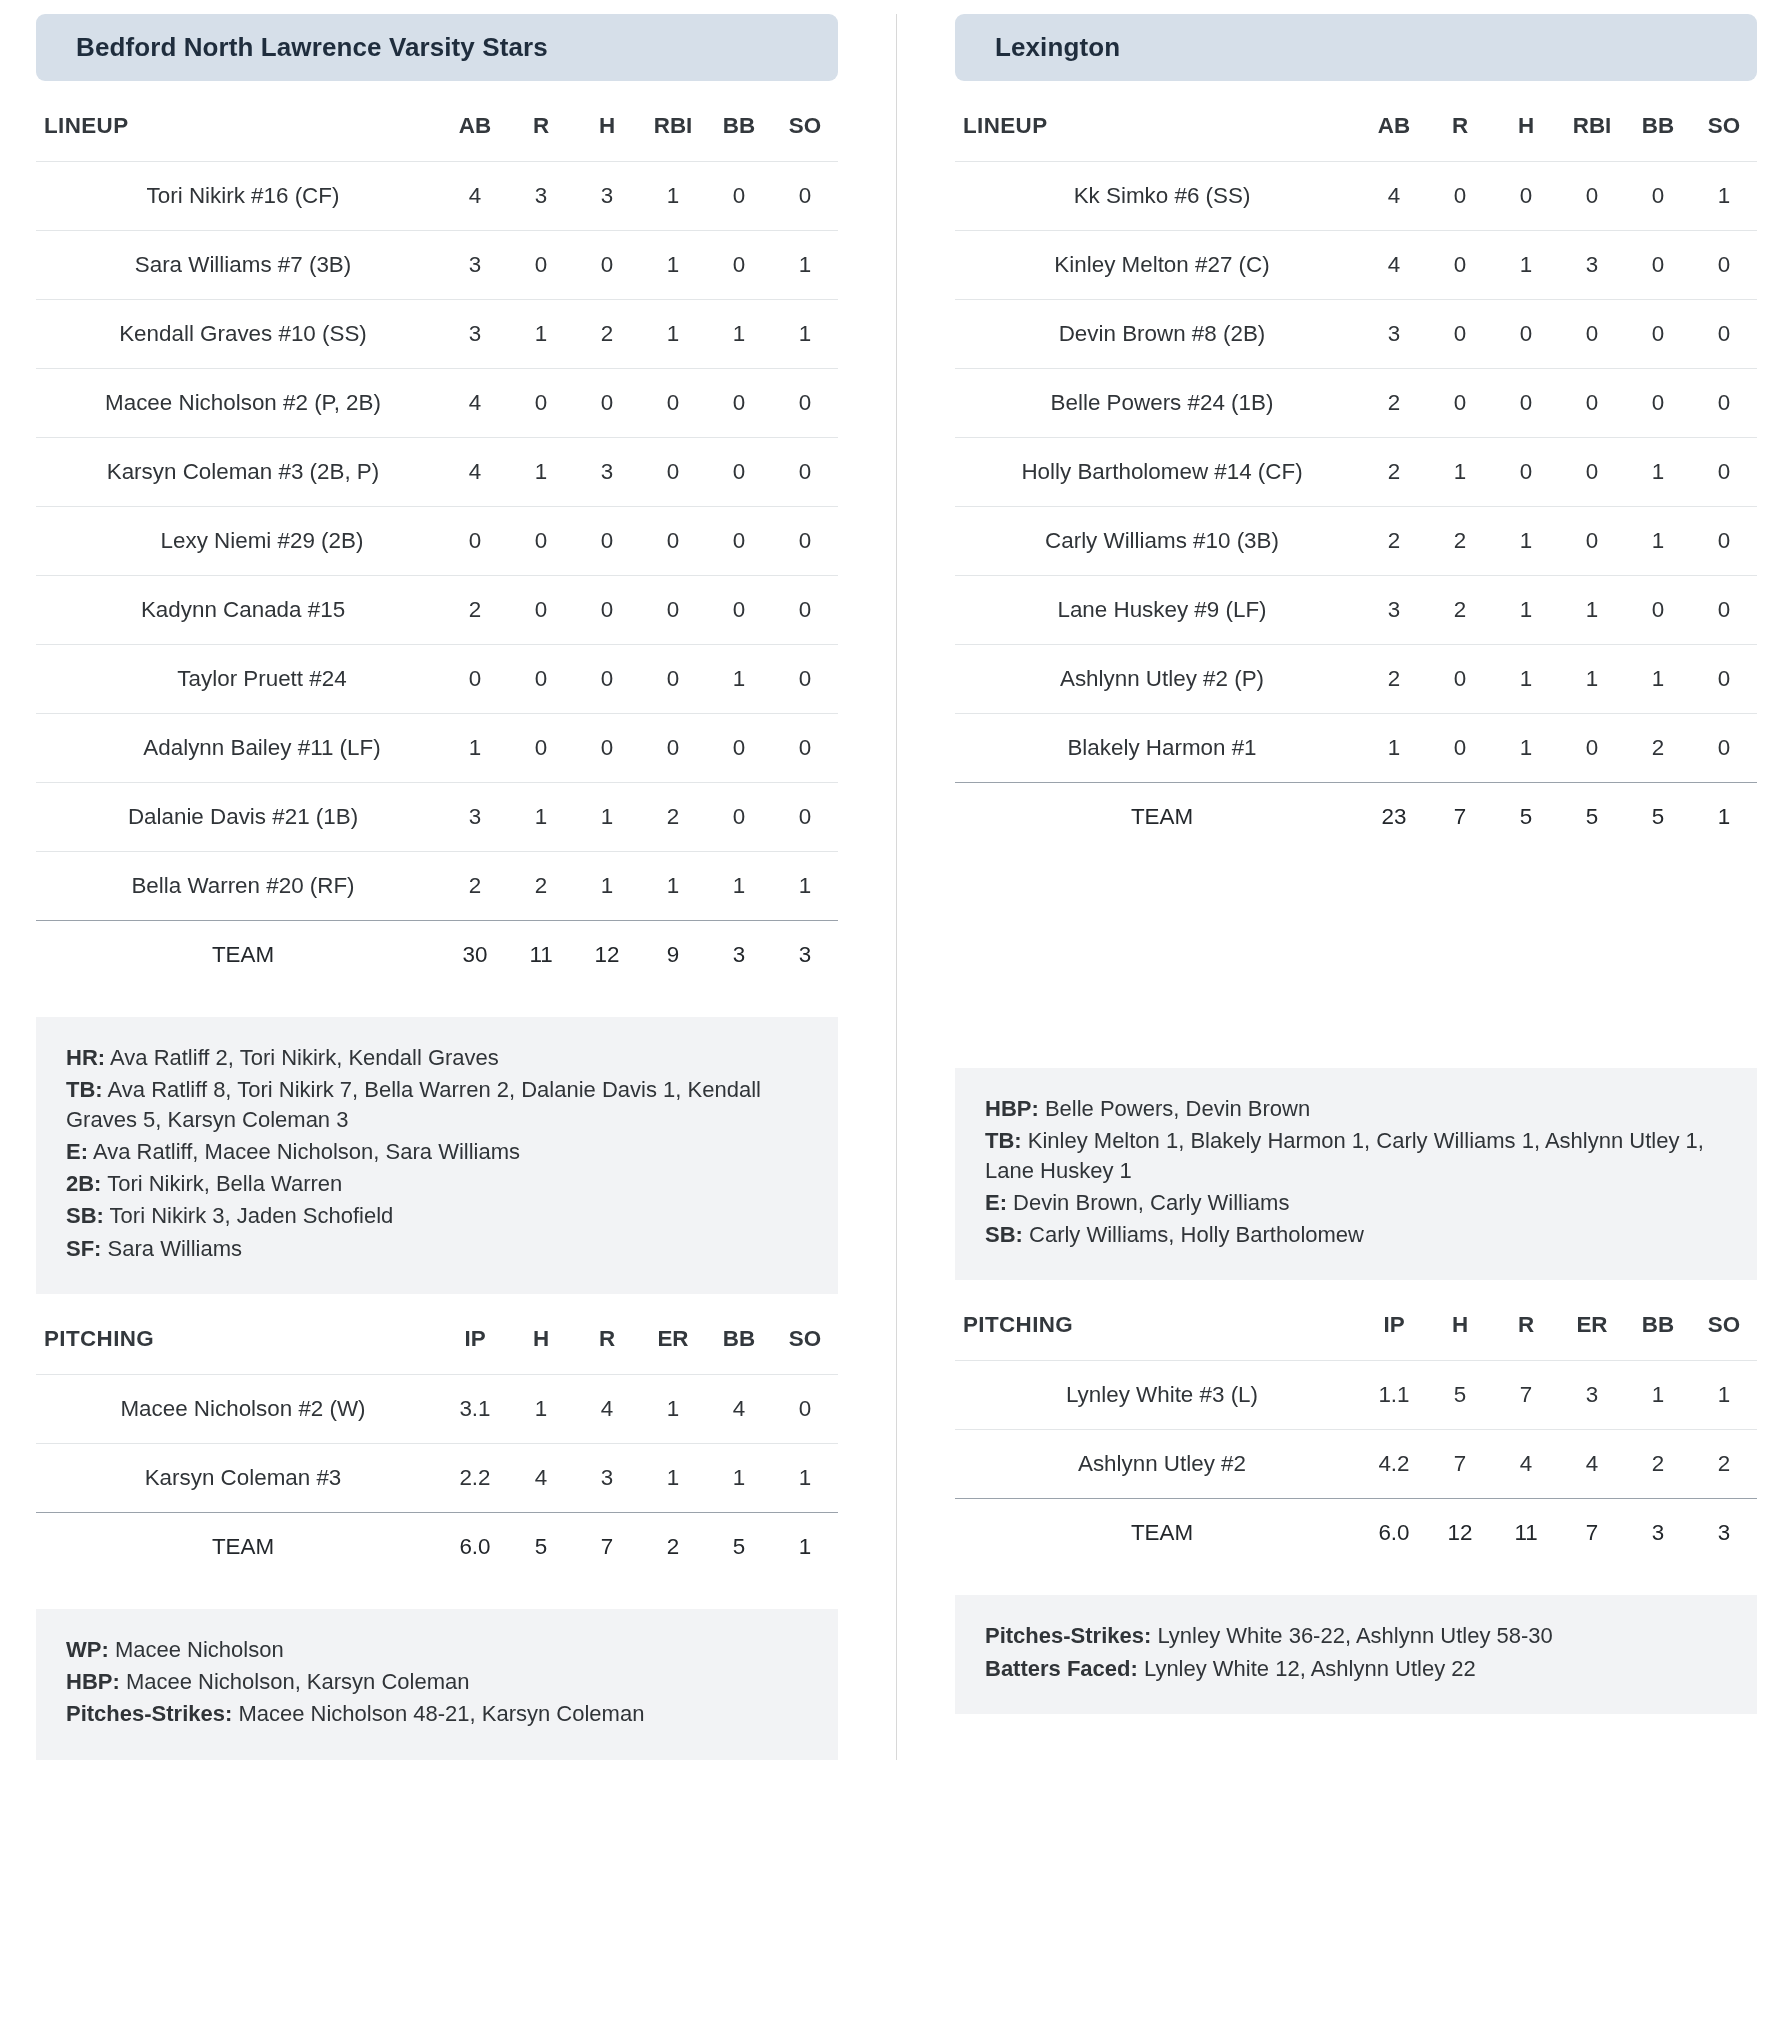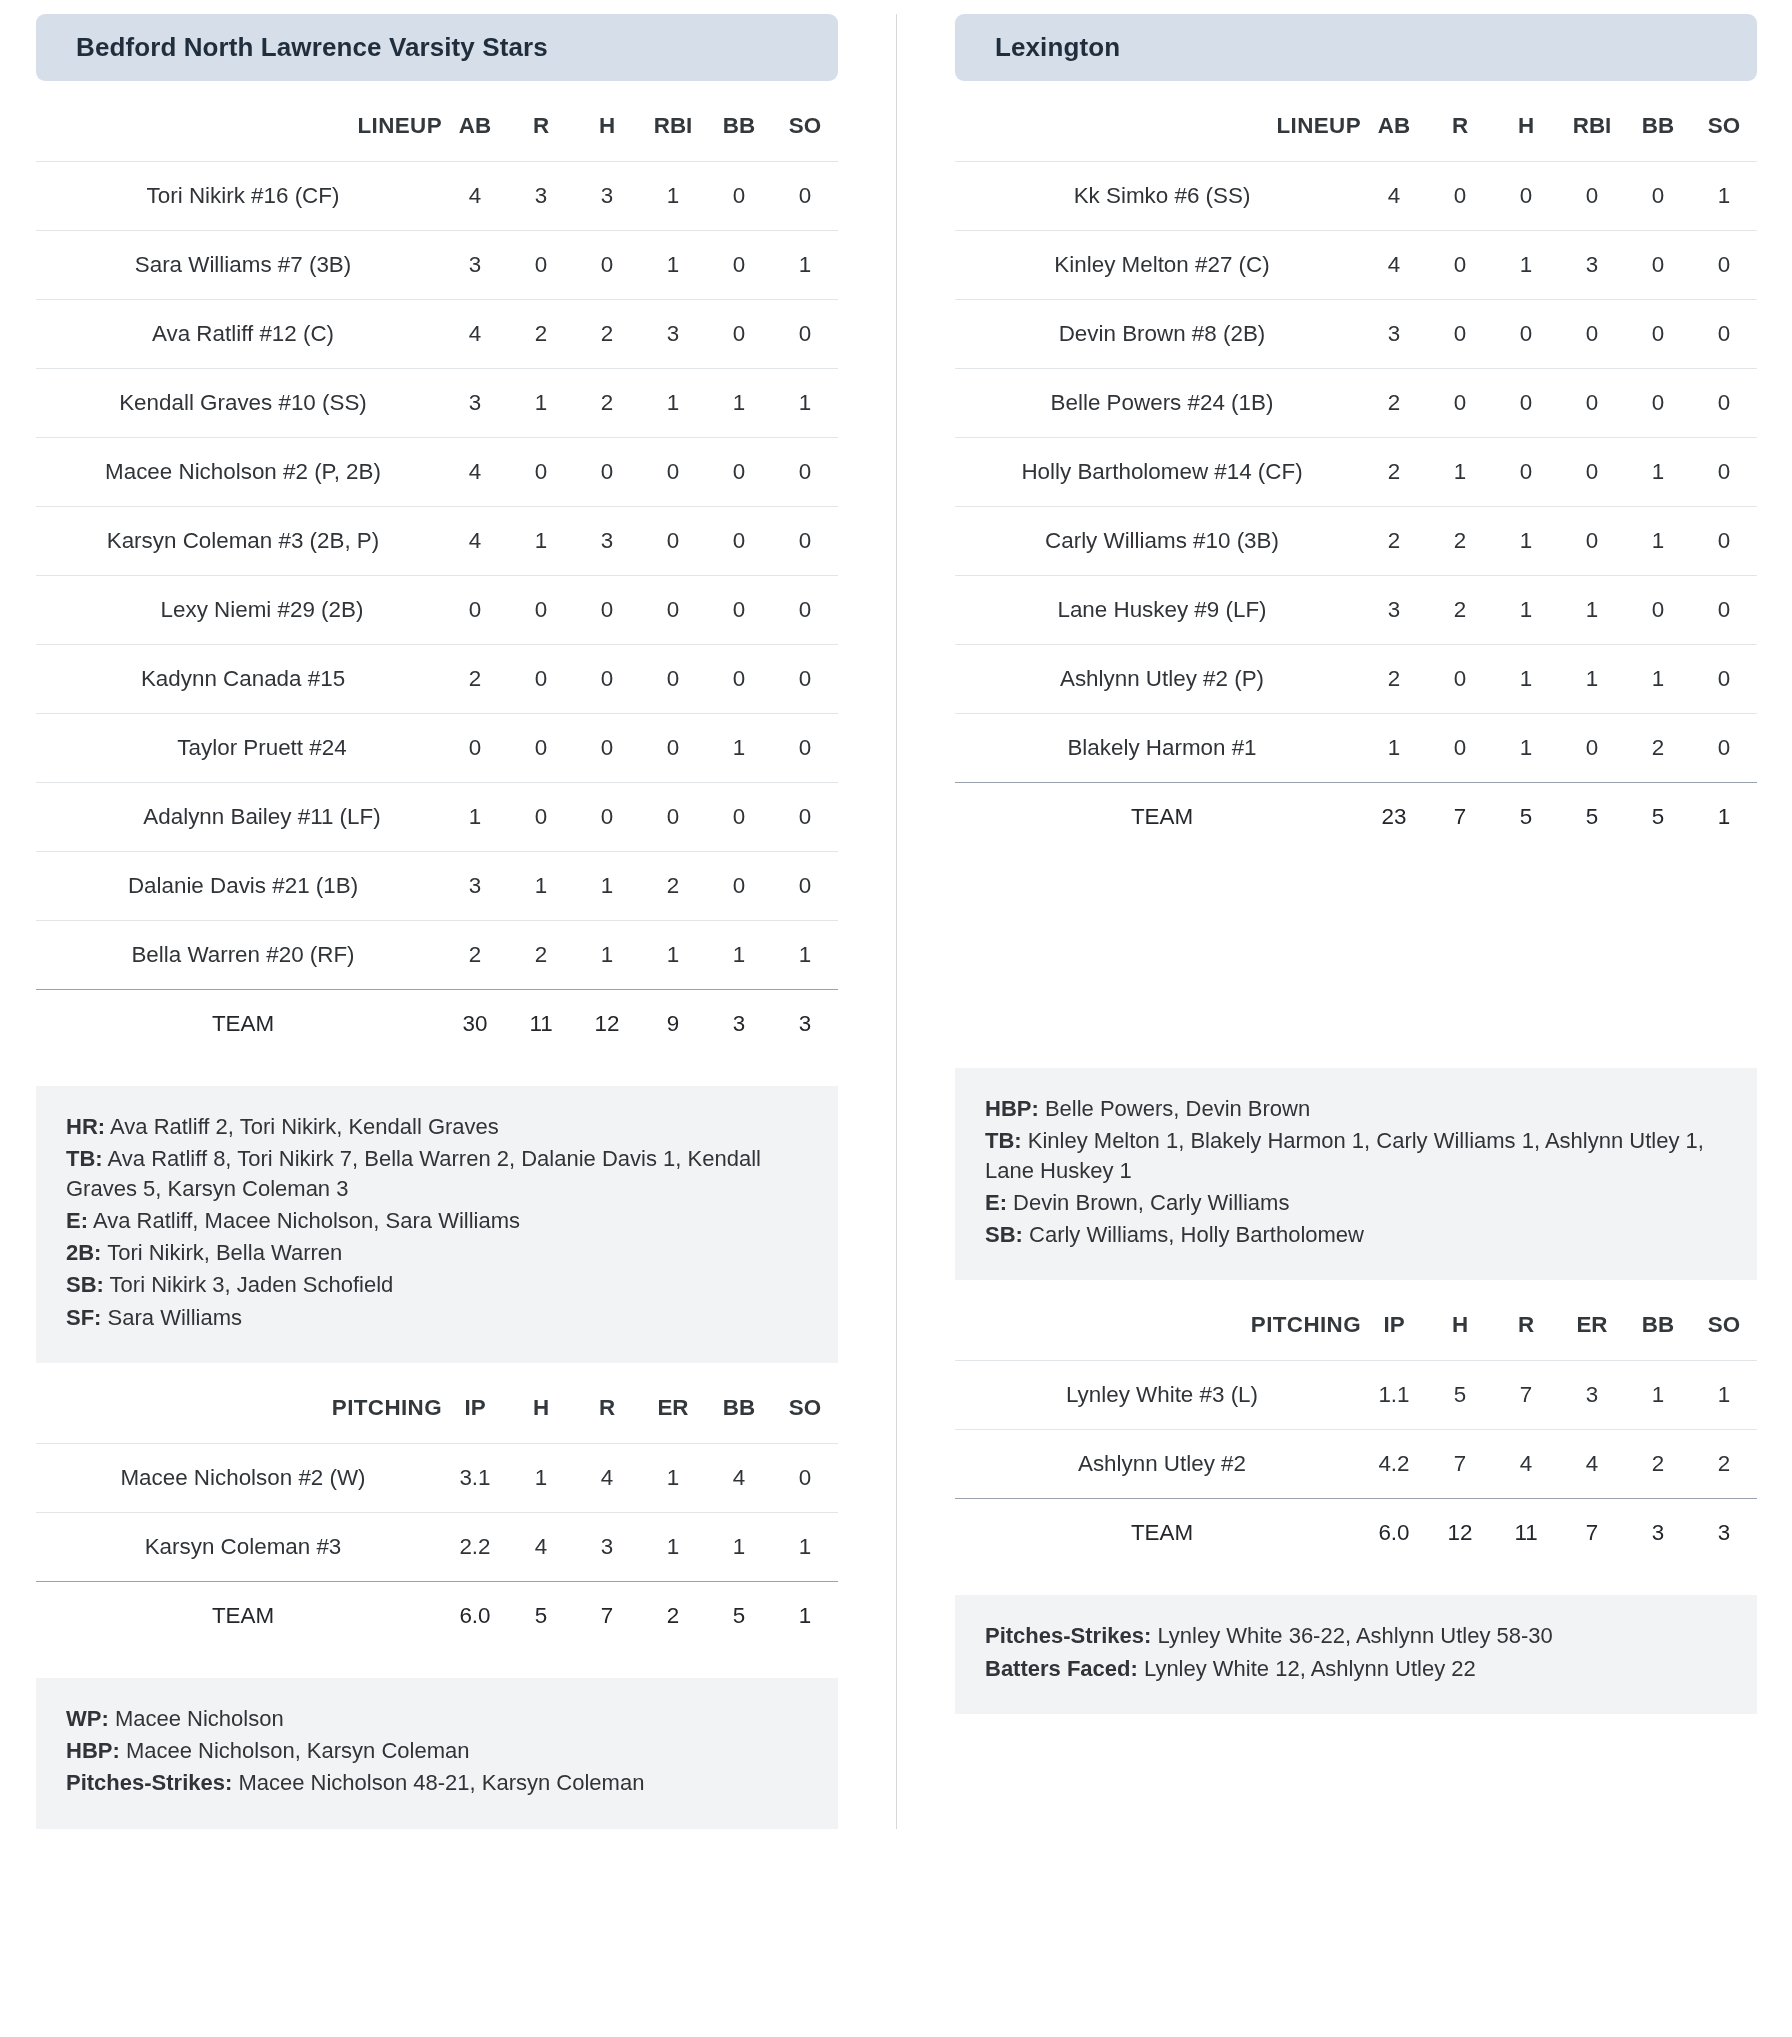--- a/index.html
+++ b/index.html
@@ -51,21 +51,21 @@
   }
   table.stat th {
     font-weight: bold;
     text-align: center;
     padding: 22px 0 22px 0;
     color: #33383d;
     font-size: 22.4px;
     white-space: nowrap;
   }
   table.stat th.lbl {
-    text-align: right;
+    text-align: left;
     padding-left: 8px;
     letter-spacing: 0.4px;
   }
   table.stat td {
     padding: 21px 0;
     text-align: center;
     border-top: 1px solid #e3e6e8;
     color: #303438;
     white-space: nowrap;
   }
@@ -137,29 +137,20 @@
         <tr>
             <td class="name">Sara Williams #7 (3B)</td>
             <td>3</td>
             <td>0</td>
             <td>0</td>
             <td>1</td>
             <td>0</td>
             <td>1</td>
           </tr>
         <tr>
-            <td class="name">Ava Ratliff #12 (C)</td>
-            <td>4</td>
-            <td>2</td>
-            <td>2</td>
-            <td>3</td>
-            <td>0</td>
-            <td>0</td>
-          </tr>
-        <tr>
             <td class="name">Kendall Graves #10 (SS)</td>
             <td>3</td>
             <td>1</td>
             <td>2</td>
             <td>1</td>
             <td>1</td>
             <td>1</td>
           </tr>
         <tr>
             <td class="name">Macee Nicholson #2 (P, 2B)</td>

